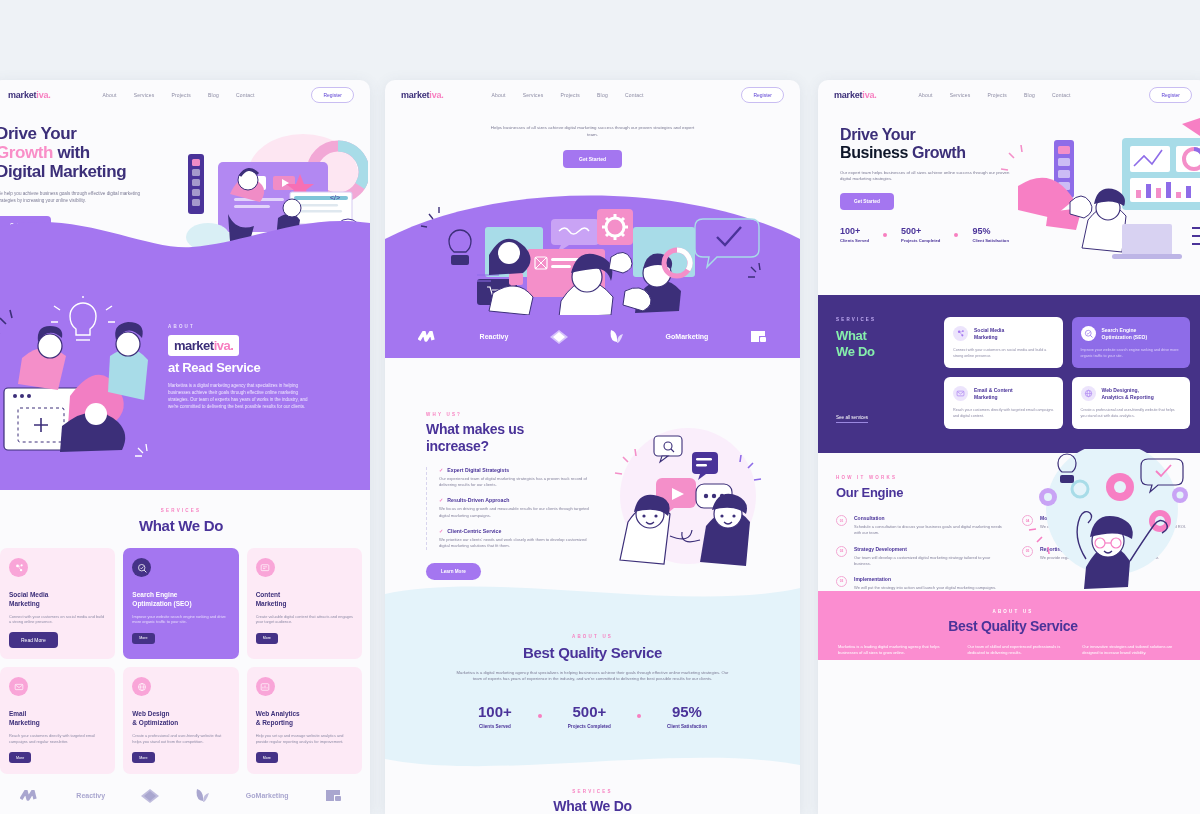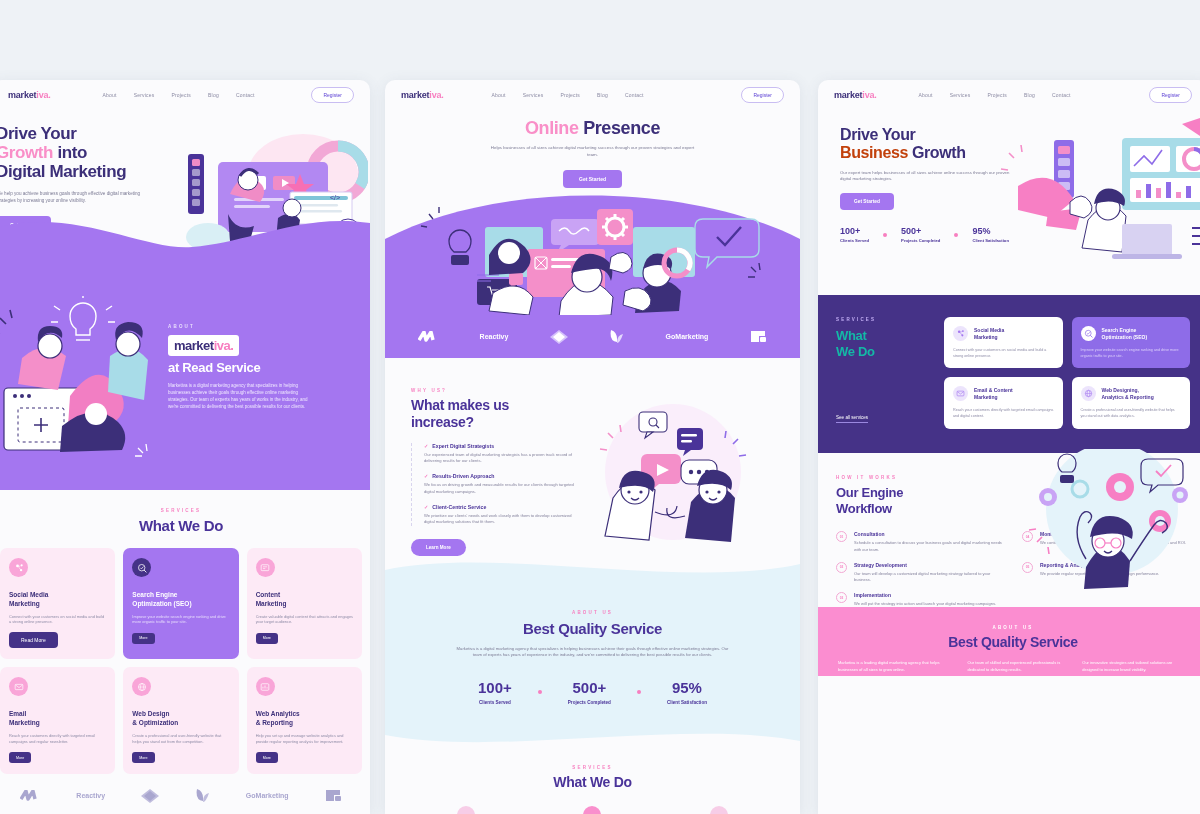--- a/index.html
+++ b/index.html
@@ -97,21 +97,21 @@
   
   .p2-hero { text-align:center; padding-top:8px; position:relative; height:205px; }
   .p2-hero .h1 { font-size:18px; }
   .p2-hero .h1 .pk { color:#f98fc8; }
   .p2-hero .body { font-size:4.4px; margin:7px auto 0; width:215px;}
   .p2-hero .btn-purple { font-size:5px; padding:6px 16px; margin-top:11px;}
   .p2-wave { position:absolute; left:0; bottom:0; width:100%; height:120px; }
   .p2-logos { background:#a476f0; height:43px; display:flex; align-items:center; justify-content:space-around; padding:0 12px;}
   .p2-logos .logo-item { color:#fff; }
 
-  .p2-diff { padding:30px 0 0; display:flex; }
+  .p2-diff { padding:30px 15px 0; display:flex;margin-top:24px; }
   .p2-diff-l { width:196px; padding-left:26px; }
   .p2-diff-l .h2 { font-size:14px; margin-top:4px; line-height:1.2;}
   .feat-list { margin-top:12px; padding-left:12px; border-left:1px dashed #d8d4ee; }
   .feat { margin-bottom:9px; }
   .feat h5 { font-size:5.2px; color:#4a3399; font-weight:700; }
   .feat h5 .ck { color:#f77fc0; margin-right:4px; }
   .feat p { font-size:4.1px; color:#84829c; line-height:1.55; margin-top:3px;}
   .p2-diff .btn-purple { font-size:4.6px; padding:6px 15px; border-radius:9px; margin-top:4px;}
 
   .p2-about { background:#e4f3fa; padding:24px 0 22px; text-align:center; position:relative; }
@@ -123,31 +123,31 @@
   .dot { width:4px;height:4px;border-radius:50%;background:#f77fc0;}
 
   .p2-bottom { text-align:center; padding-top:12px; }
   .p2-bottom .h2 { font-size:14px; margin-top:4px;}
   .p2-bot-cards { display:flex; justify-content:space-around; padding:16px 18px 0;}
   .p2-bot-ico { width:18px;height:18px;border-radius:50%;}
 
   
   .p3-hero { position:relative; height:185px; padding:16px 0 0 22px; overflow:hidden;}
   .p3-hero .h1 { font-size:16px; }
-  .p3-hero .h1 .pk { color:#c2410c; }
+  .p3-hero .h1 .pk { color:#0f172a; }
   .p3-hero .body { font-size:4.3px; width:172px; margin-top:8px;}
   .p3-hero .btn-purple { font-size:4.8px; padding:6px 14px; margin-top:10px;}
   .p3-stats { display:flex; align-items:center; gap:14px; margin-top:16px;}
   .p3-stats .n { font-size:9px; font-weight:800; color:#4a3399;}
   .p3-stats .l { font-size:4.2px; font-weight:700; color:#4a3399; margin-top:2px;}
 
   .p3-services { background:#453287; padding:22px 18px 24px; display:flex; gap:16px; }
   .p3-sv-l { width:92px; }
   .p3-sv-l .eyebrow { color:#c3aef5; }
-  .p3-sv-l .h2 { color:#14b8a6; font-size:13px; margin-top:6px; line-height:1.25;}
+  .p3-sv-l .h2 { color:#86efac; font-size:13px; margin-top:6px; line-height:1.25;}
   .p3-sv-l a { display:block; font-size:4.6px; color:#fff; margin-top:54px; border-bottom:1px solid #9b88e0; width:max-content; padding-bottom:2px;}
   .p3-sv-grid { flex:1; display:grid; grid-template-columns:1fr 1fr; gap:9px;}
   .p3-card { background:#fff; border-radius:6px; padding:9px; }
   .p3-card.hl { background:#8e6ce8; }
   .p3-card .row { display:flex; align-items:center; gap:6px;}
   .p3-ico { width:15px;height:15px;border-radius:50%;background:#ece4fc;flex:none;display:flex;align-items:center;justify-content:center;}
   .p3-card.hl .p3-ico { background:#fff; }
   .p3-card h4 { font-size:5px; font-weight:700; color:#4a3399; line-height:1.4;}
   .p3-card.hl h4 { color:#fff; }
   .p3-card p { font-size:3.7px; color:#8d8ba6; line-height:1.55; margin-top:7px;}
@@ -182,21 +182,21 @@
       <span>Blog</span>
       <span>Contact</span>
     </div>
     <div class="nav-btn">Register</div>
   </div>
 
   <div class="p1-hero">
     <div class="t">
       <div class="h1">
         <div>Drive Your</div>
-        <div><span class="pk">Growth</span><span> into</span></div>
+        <div><span class="pk">Growth</span><span> with</span></div>
         <div>Digital Marketing</div>
       </div>
       <div class="body">We help you achieve business goals through effective digital marketing strategies by increasing your online visibility.</div>
       <div class="btn-purple">Get Started</div>
     </div>
 
     <svg style="position:absolute;right:2px;top:22px;" width="190" height="135" viewBox="0 0 190 135">
       <ellipse cx="125" cy="42" rx="55" ry="40" fill="#fde6f2"></ellipse>
       <circle cx="160" cy="40" r="26" fill="none" stroke="#f2a8d6" stroke-width="11"></circle>
       <path d="M160 14 a26 26 0 0 1 22 40" fill="none" stroke="#a8dce8" stroke-width="11"></path>
@@ -382,21 +382,20 @@
       <span>Services</span>
       <span>Projects</span>
       <span>Blog</span>
       <span>Contact</span>
     </div>
     <div class="nav-btn">Register</div>
   </div>
 
   <div class="p2-hero">
     <div class="h1" style="position:relative;z-index:3">
-      <div><span class="pk">Online</span><span> Presence</span></div>
     </div>
     <div class="body" style="position:relative;z-index:3">Helps businesses of all sizes achieve digital marketing success through our proven strategies and expert team.</div>
     <div class="btn-purple" style="position:relative;z-index:3">Get Started</div>
     <svg class="p2-wave" viewBox="0 0 415 120" preserveAspectRatio="none">
       <path d="M0 44 C110 -14 300 -14 415 44 L415 120 L0 120 Z" fill="#a476f0"></path>
     </svg>
     <svg style="position:absolute;left:0;bottom:0;width:100%;height:118px;z-index:2" viewBox="0 0 415 118">
       <g stroke="#3c2f79" stroke-width="1.4" fill="none">
             <path d="M48 22l-4-5M54 16l0-6M42 30l-6-1"></path>
           </g>
@@ -731,21 +730,20 @@
             </div>
             <p>Create a professional and user-friendly website that helps you stand out with data analytics.</p>
           </div>
         </div>
   </div>
 
   <div class="p3-process">
     <div class="eyebrow">HOW IT WORKS</div>
     <div class="h2">
       <div>Our Engine</div>
-      <div>Workflow</div>
     </div>
     <div class="steps" id="p3-steps">
           <div class="step">
             <div class="step-n">01</div>
             <div>
               <h5>Consultation</h5>
               <p>Schedule a consultation to discuss your business goals and digital marketing needs with our team.</p>
             </div>
           </div>
           <div class="step">

